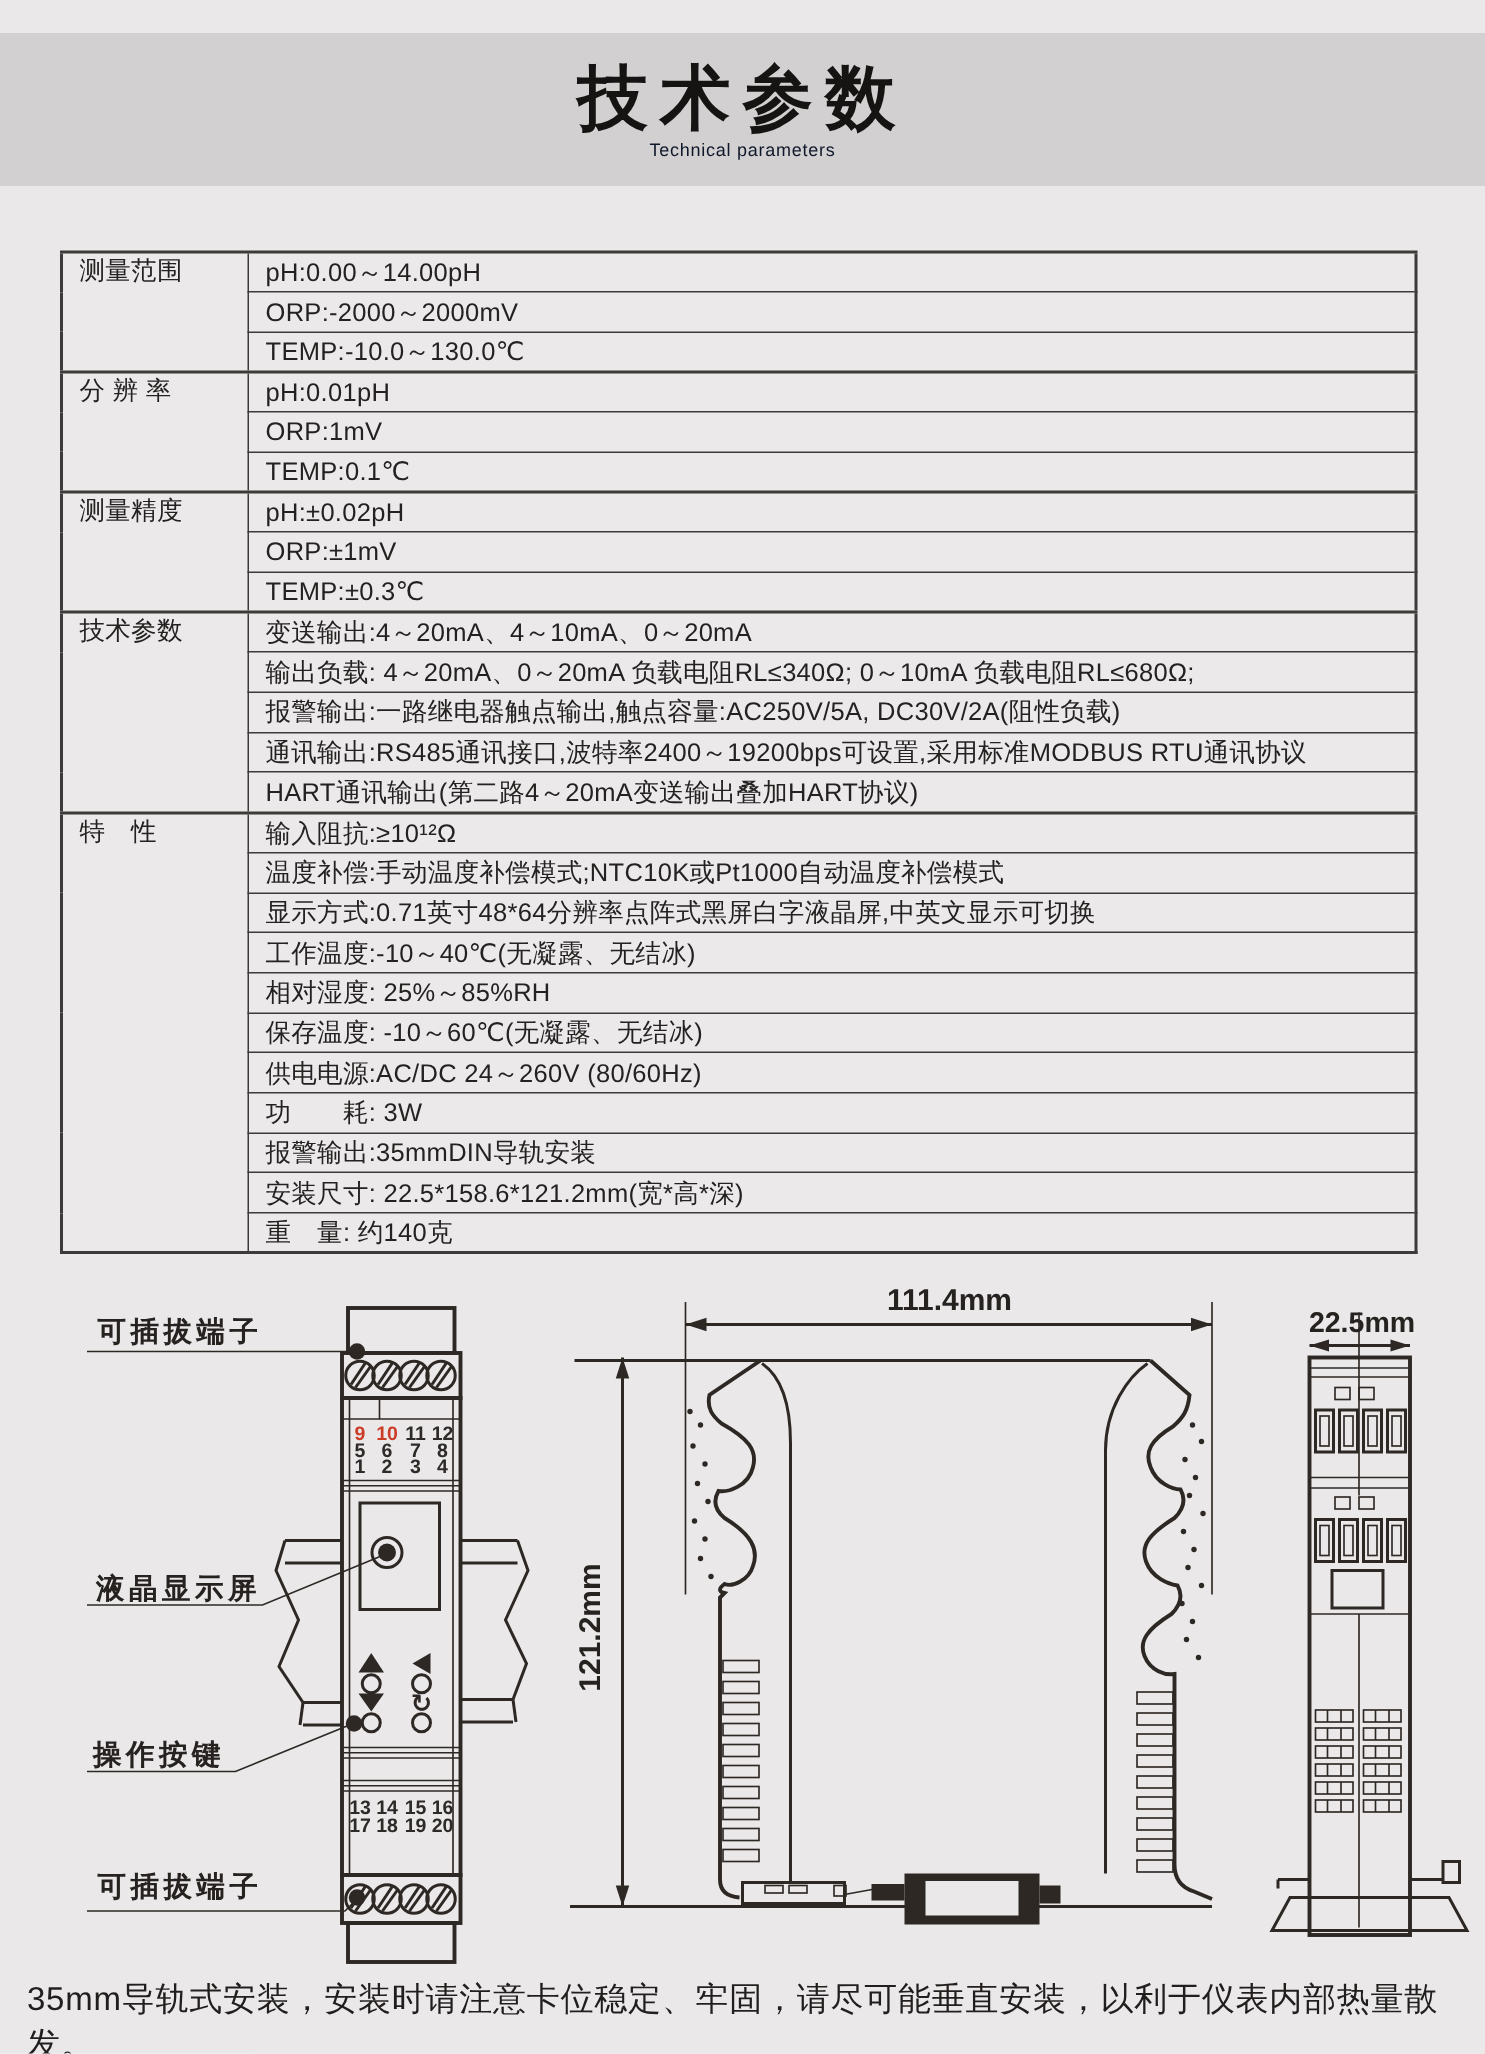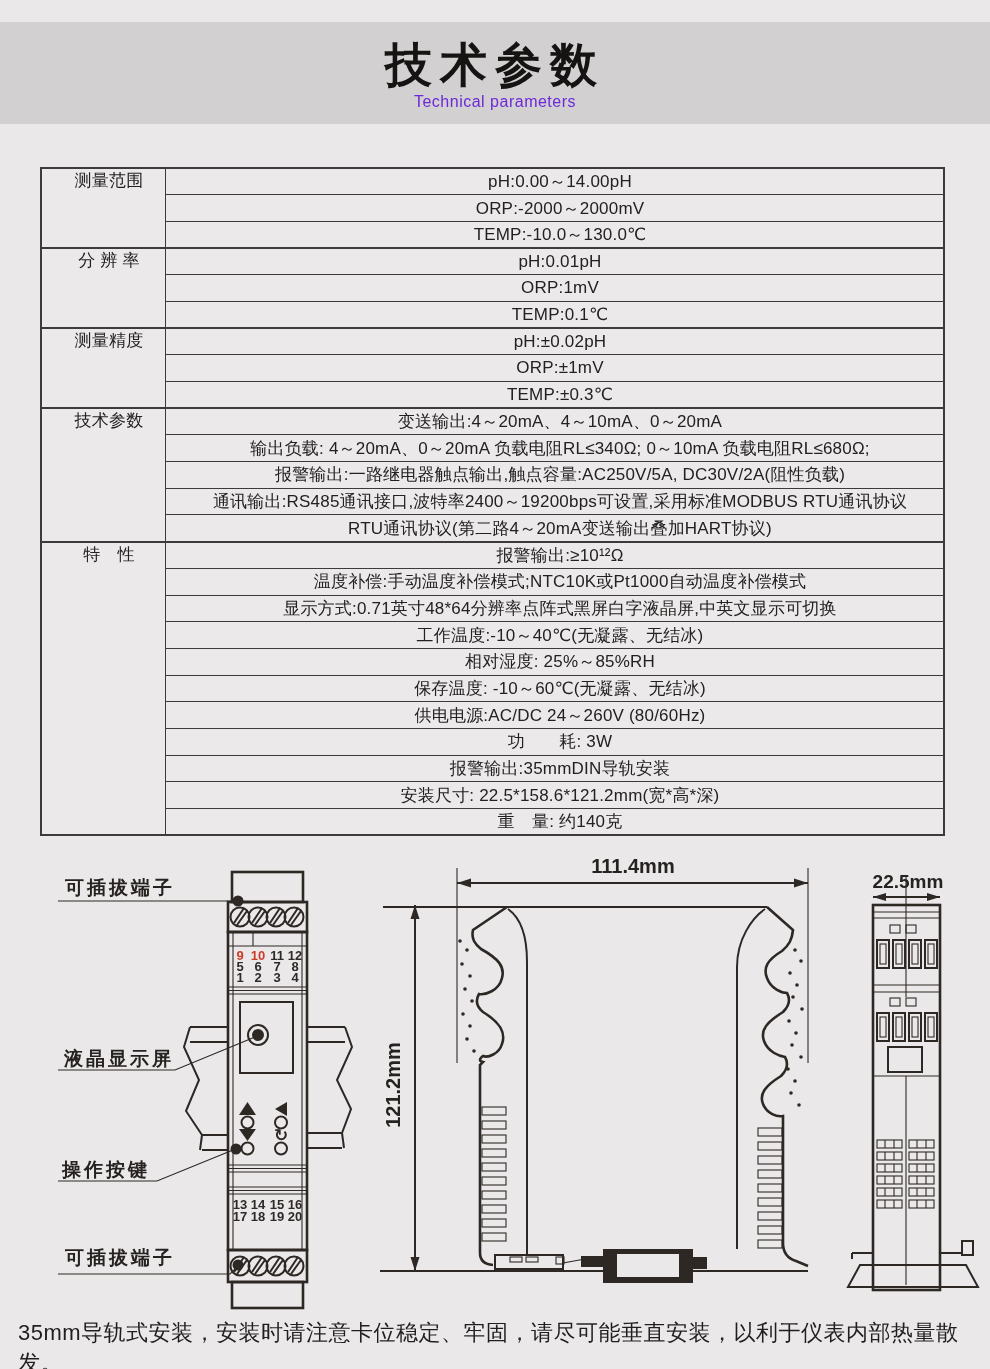--- a/index.html
+++ b/index.html
@@ -1,24 +1,24 @@
 <!DOCTYPE html>
 <html><head>
 <meta charset="utf-8">
 <style>
   html,body{margin:0;padding:0;}
   body{font-family:"Liberation Sans","DejaVu Sans",sans-serif;}
   .page{position:relative;width:990px;height:1369px;background:#eae8e9;overflow:hidden;}
   .banner{position:absolute;left:0;top:22px;width:990px;height:102px;background:#d2d0d1;text-align:center;}
   .title{margin-top:16px;font-size:47px;font-weight:800;letter-spacing:8px;color:#161413;line-height:1.15;}
-  .subtitle{font-size:16px;color:#6d28d9;letter-spacing:0.5px;margin-top:1px;}
+  .subtitle{font-size:12px;color:#0f172a;letter-spacing:0.5px;margin-top:1px;}
   table.spec{position:absolute;left:40px;top:167px;width:905px;border-collapse:collapse;table-layout:fixed;
     border:2.5px solid #3e3a39;background:#ebe9ea;}
   table.spec td{border:1.2px solid #3e3a39;font-size:17px;color:#242120;padding:0 0 0 11px;
-    white-space:nowrap;overflow:hidden;font-weight:500;letter-spacing:0.2px;text-align:center;}
+    white-space:nowrap;overflow:hidden;font-weight:500;letter-spacing:0.2px;}
   table.spec tr{height:26.7px;}
   td.col-head{width:112px;vertical-align:top;padding-top:3px;padding-left:15px;letter-spacing:1.5px;border-right:2px solid #3e3a39;}
   tr.sec td{border-top:2.2px solid #3e3a39;}
   td.indent{padding-left:64px;}
   .note{position:absolute;left:18px;top:1318px;width:960px;font-size:22px;color:#211e1d;letter-spacing:0.5px;}
   svg{position:absolute;overflow:visible;}
   svg text{font-family:"Liberation Sans","DejaVu Sans",sans-serif;}
   .dwg{stroke:#2e2825;fill:none;}
   .lbl{font-size:19px;font-weight:600;fill:#262220;letter-spacing:3px;}
   .dim{font-size:20px;font-weight:600;fill:#262220;}
@@ -82,26 +82,26 @@
     <tr>
           <td>输出负载: 4～20mA、0～20mA 负载电阻RL≤340Ω; 0～10mA 负载电阻RL≤680Ω;</td>
         </tr>
     <tr>
           <td>报警输出:一路继电器触点输出,触点容量:AC250V/5A, DC30V/2A(阻性负载)</td>
         </tr>
     <tr>
           <td>通讯输出:RS485通讯接口,波特率2400～19200bps可设置,采用标准MODBUS RTU通讯协议</td>
         </tr>
     <tr>
-          <td class="indent">RTU通讯协议(第二路4～20mA变送输出叠加HART协议)</td>
+          <td class="indent">HART通讯输出(第二路4～20mA变送输出叠加HART协议)</td>
         </tr>
 
     <tr class="sec">
       <td class="col-head" rowspan="11">特　性</td>
-      <td>报警输出:≥10¹²Ω</td>
+      <td>输入阻抗:≥10¹²Ω</td>
         </tr>
     <tr>
           <td>温度补偿:手动温度补偿模式;NTC10K或Pt1000自动温度补偿模式</td>
         </tr>
     <tr>
           <td>显示方式:0.71英寸48*64分辨率点阵式黑屏白字液晶屏,中英文显示可切换</td>
         </tr>
     <tr>
           <td>工作温度:-10～40℃(无凝露、无结冰)</td>
         </tr>

